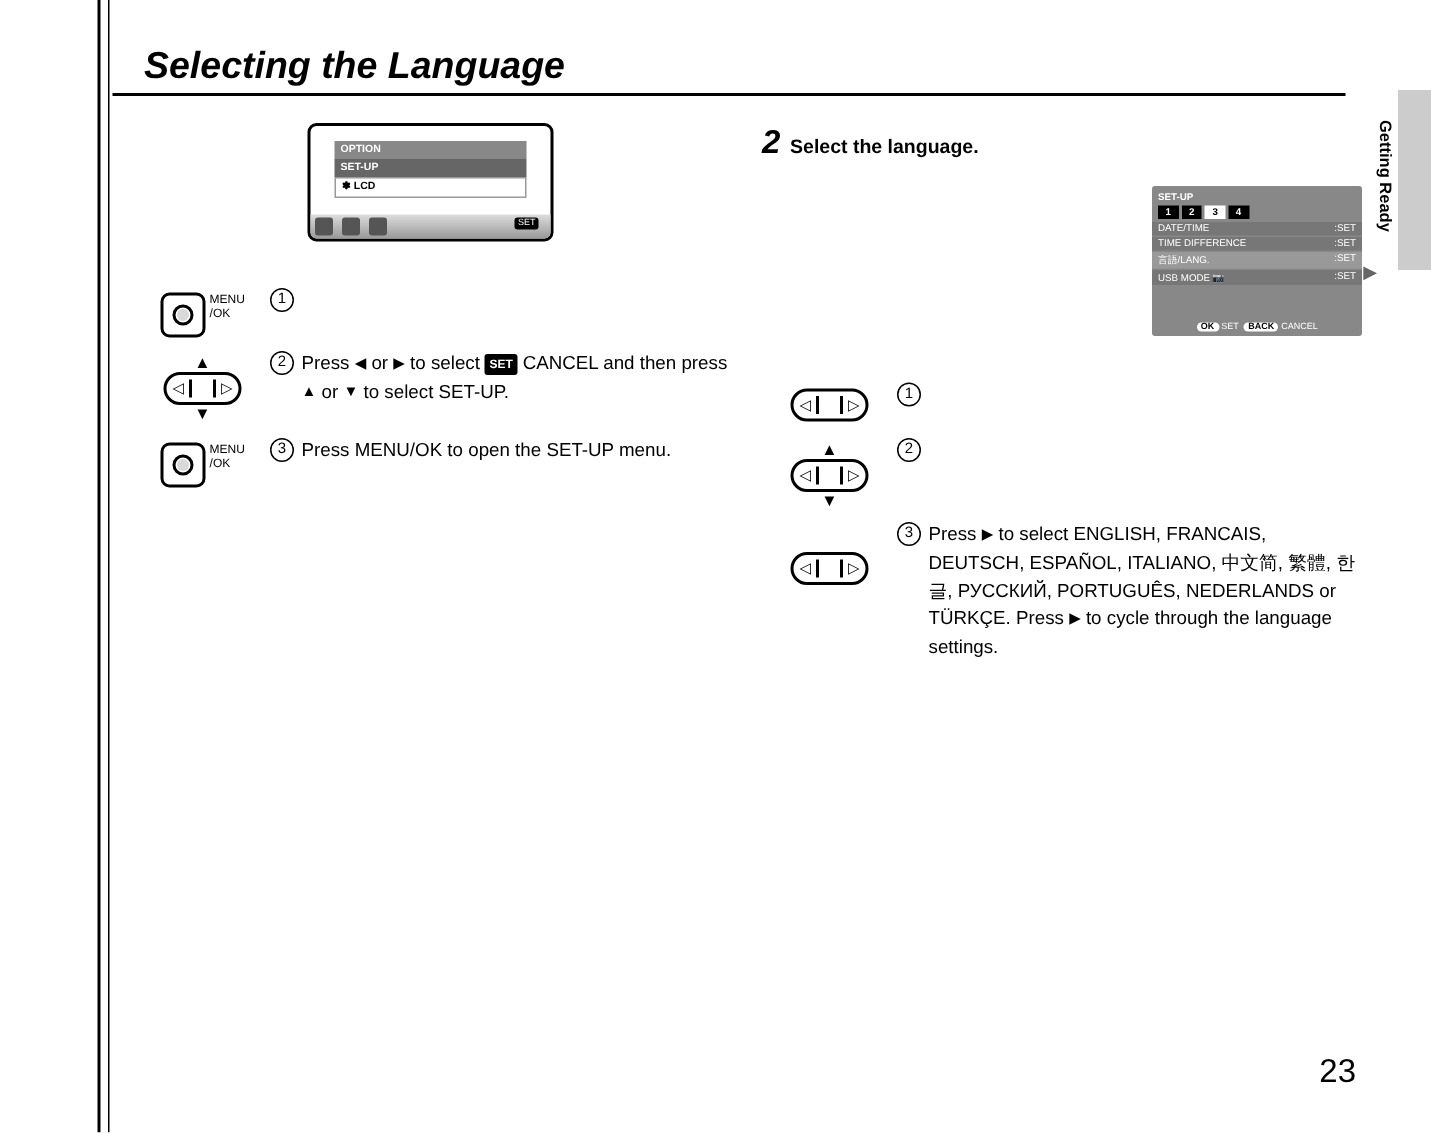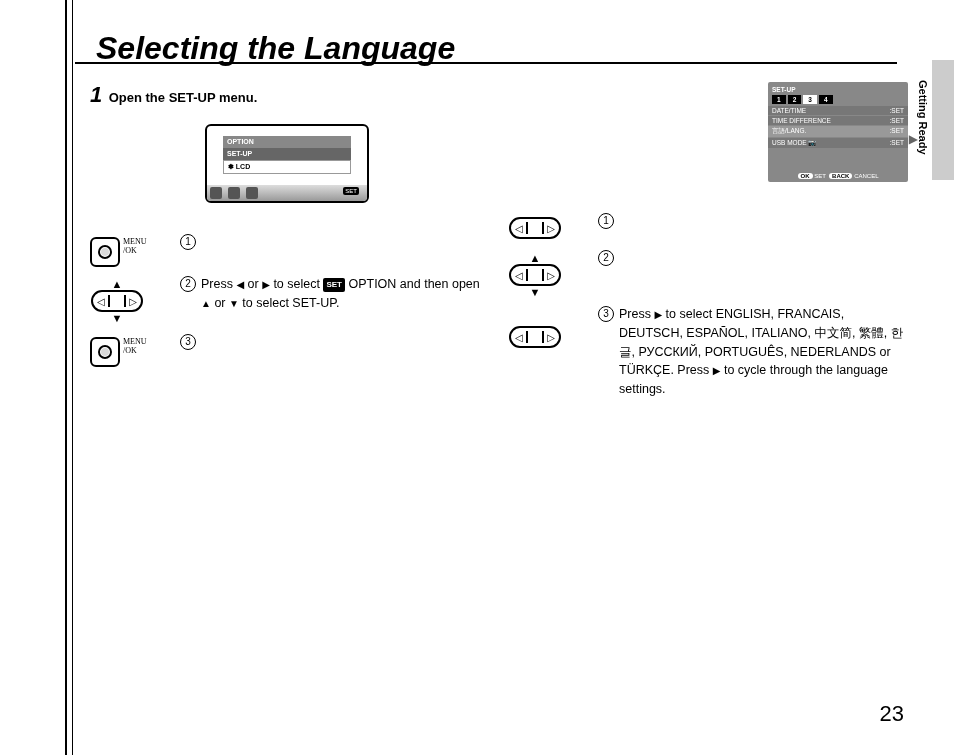--- a/index.html
+++ b/index.html
@@ -33,21 +33,21 @@
     right: 25px;
     top: 80px;
     writing-mode: vertical-rl;
     font-size: 11px;
     font-weight: bold;
   }
   .title {
     position: absolute;
     left: 96px;
     top: 30px;
-    font-size: 32px;
+    font-size: 25px;
     font-weight: bold;
     font-style: italic;
   }
   .title-underline {
     position: absolute;
     left: 75px;
     top: 62px;
     width: 822px;
     border-top: 2px solid #000;
   }
@@ -146,23 +146,22 @@
 
   .instr-row {
     display: flex;
     align-items: flex-start;
     margin-bottom: 8px;
   }
   .icon-col {
     width: 90px;
     flex-shrink: 0;
     display: flex;
-    justify-content: flex-start;
+    justify-content: center;
     padding-top: 4px;
-    font-family: Liberation Serif, serif;
   }
   .text-col {
     flex: 1;
     font-size: 12.5px;
     line-height: 1.5;
   }
   .text-col .sub {
     display: flex;
     align-items: flex-start;
     margin-bottom: 12px;
@@ -257,24 +256,20 @@
 </head>
 <body>
 
 <div class="spine"></div>
 <div class="tab"></div>
 <div class="tab-label">Getting Ready</div>
 <div class="title">Selecting the Language</div>
 <div class="title-underline"></div>
 
 <div class="col left">
-  <div class="step-head">
-    <span class="step-num">1</span>
-    <span class="step-title">Open the SET-UP menu.</span>
-  </div>
   <div class="screen-illus">
     <div class="screen1">
       <div class="scr1-row option">OPTION</div>
       <div class="scr1-row setup">SET-UP</div>
       <div class="scr1-row lcd">✽ LCD</div>
       <div class="scr1-bottom">
         <span class="ic"></span><span class="ic"></span><span class="ic"></span>
         <span class="set">SET</span>
       </div>
     </div>
@@ -302,41 +297,46 @@
             <span class="mid"></span>
             <span class="tri">▷</span>
           </div>
         <div class="down">▼</div>
       </span>
     </div>
     <div class="text-col">
       <div class="sub">
           <span class="circ">2</span>
         <span>
-          <span>Press </span><span class="arrow-l">◀</span><span> or </span><span class="arrow-r">▶</span><span> to select </span><span class="set-badge">SET</span><span> OPTION and then open </span><span class="arrow-u">▲</span><span> or </span><span class="arrow-d">▼</span><span> to select SET-UP.</span>
+          <span>Press </span><span class="arrow-l">◀</span><span> or </span><span class="arrow-r">▶</span><span> to select </span><span class="set-badge">SET</span><span> CANCEL and then press </span><span class="arrow-u">▲</span><span> or </span><span class="arrow-d">▼</span><span> to select SET-UP.</span>
         </span>
       </div>
     </div>
   </div>
 
   <div class="instr-row">
     <div class="icon-col">
       <span class="btn-ok"></span>
       <span class="menu-ok-label" style="white-space:pre;">MENU
 /OK</span>
     </div>
     <div class="text-col">
       <div class="sub">
           <span class="circ">3</span>
+          <span>Press MENU/OK to open the SET-UP menu.</span>
         </div>
     </div>
   </div>
 </div>
 
 <div class="col right">
+  <div class="step-head">
+    <span class="step-num">2</span>
+    <span class="step-title">Select the language.</span>
+  </div>
   <div class="screen-illus" style="margin-left:130px;">
     <div class="screen2">
       <div class="s2-head">SET-UP</div>
       <div class="s2-tabs">
         <span class="s2-tab">1</span>
         <span class="s2-tab">2</span>
         <span class="s2-tab active">3</span>
         <span class="s2-tab">4</span>
       </div>
       <div class="s2-row">

